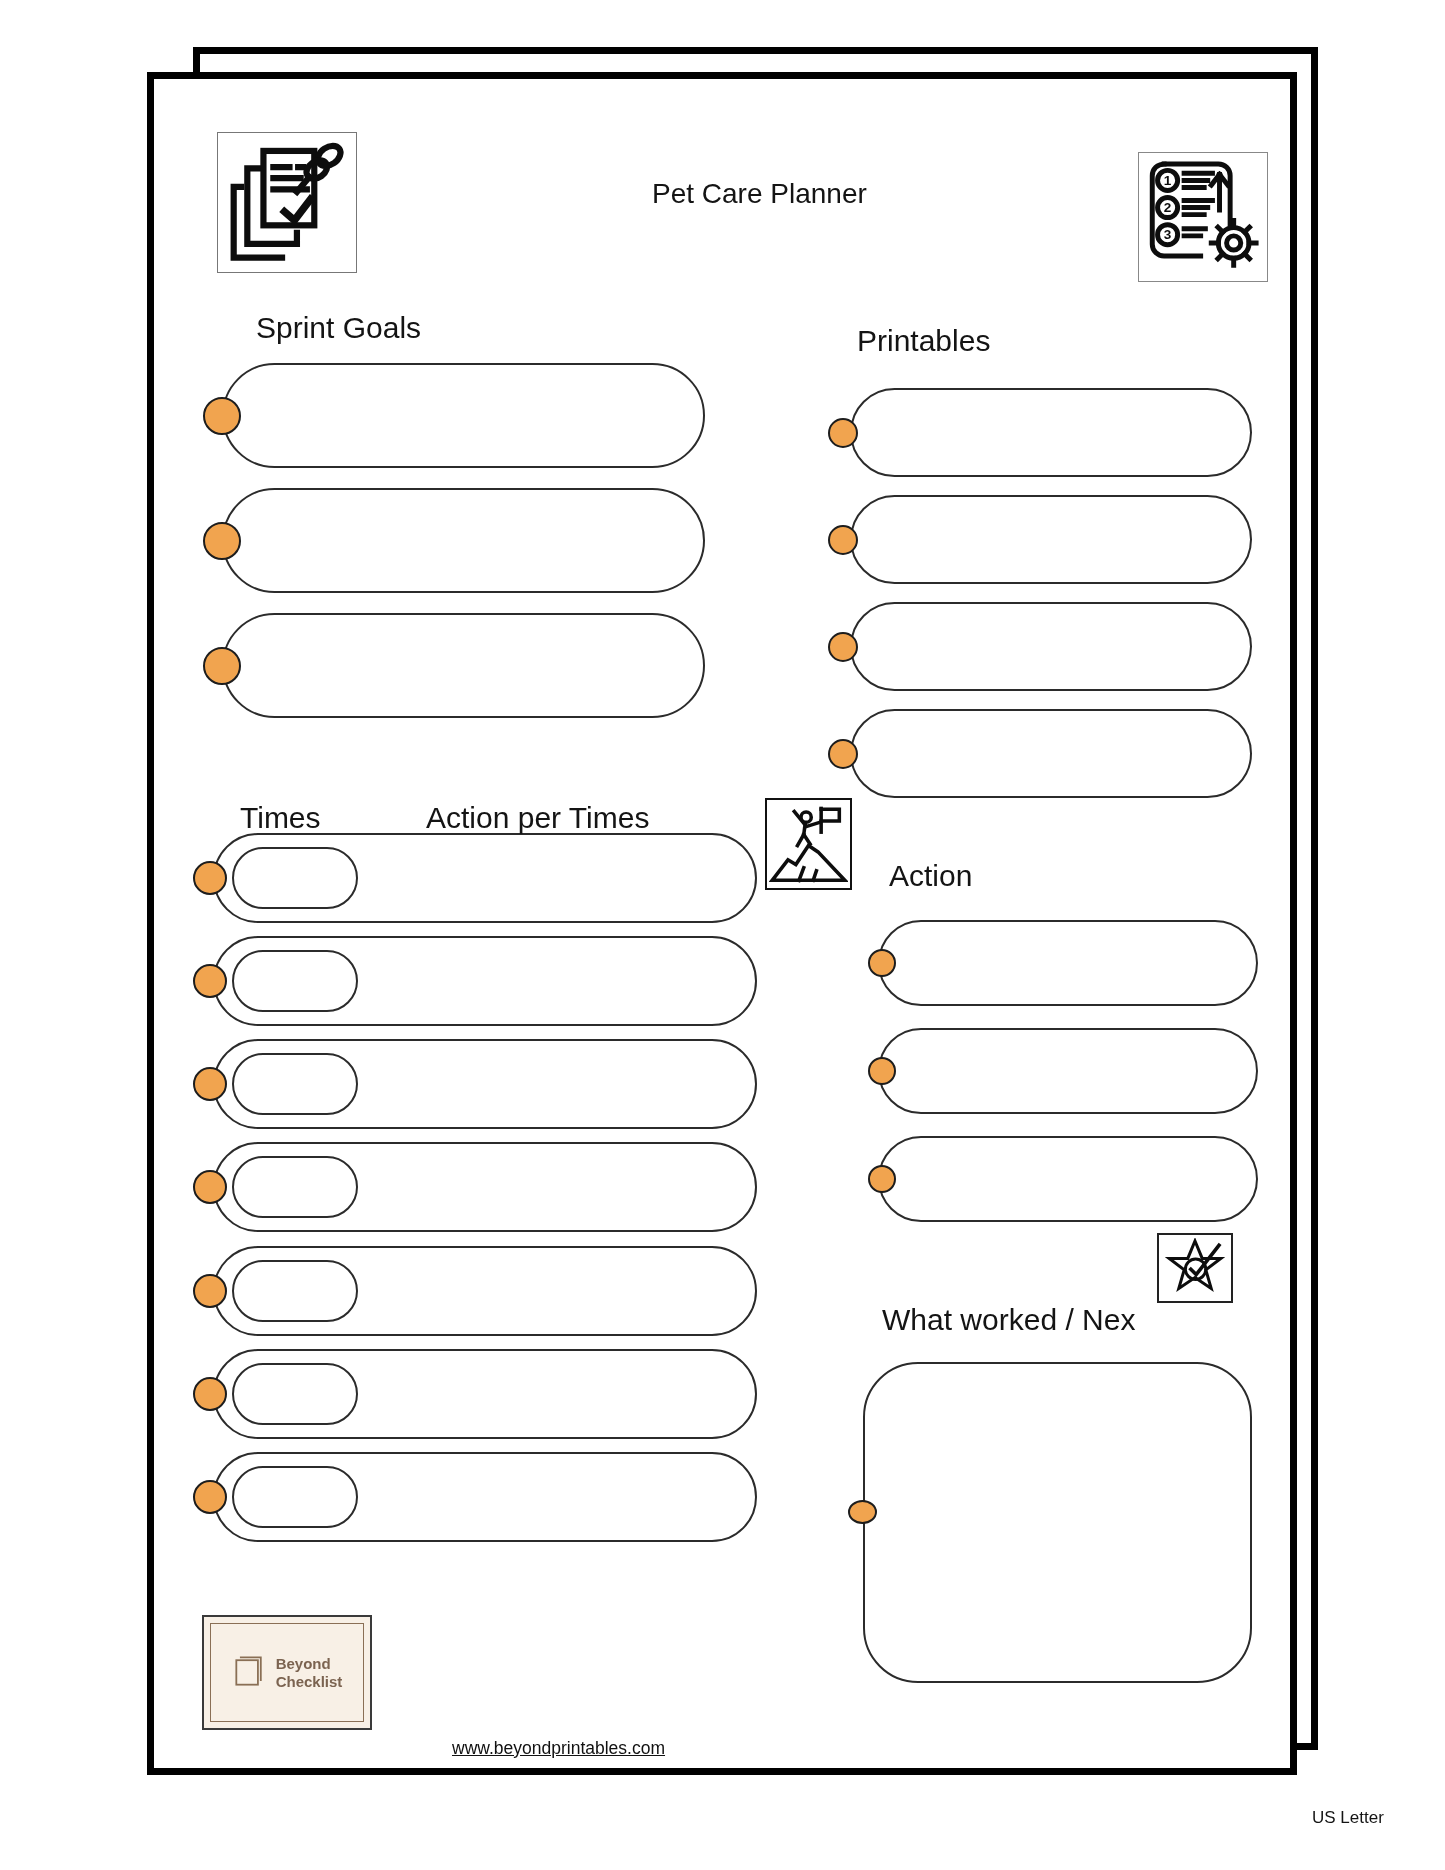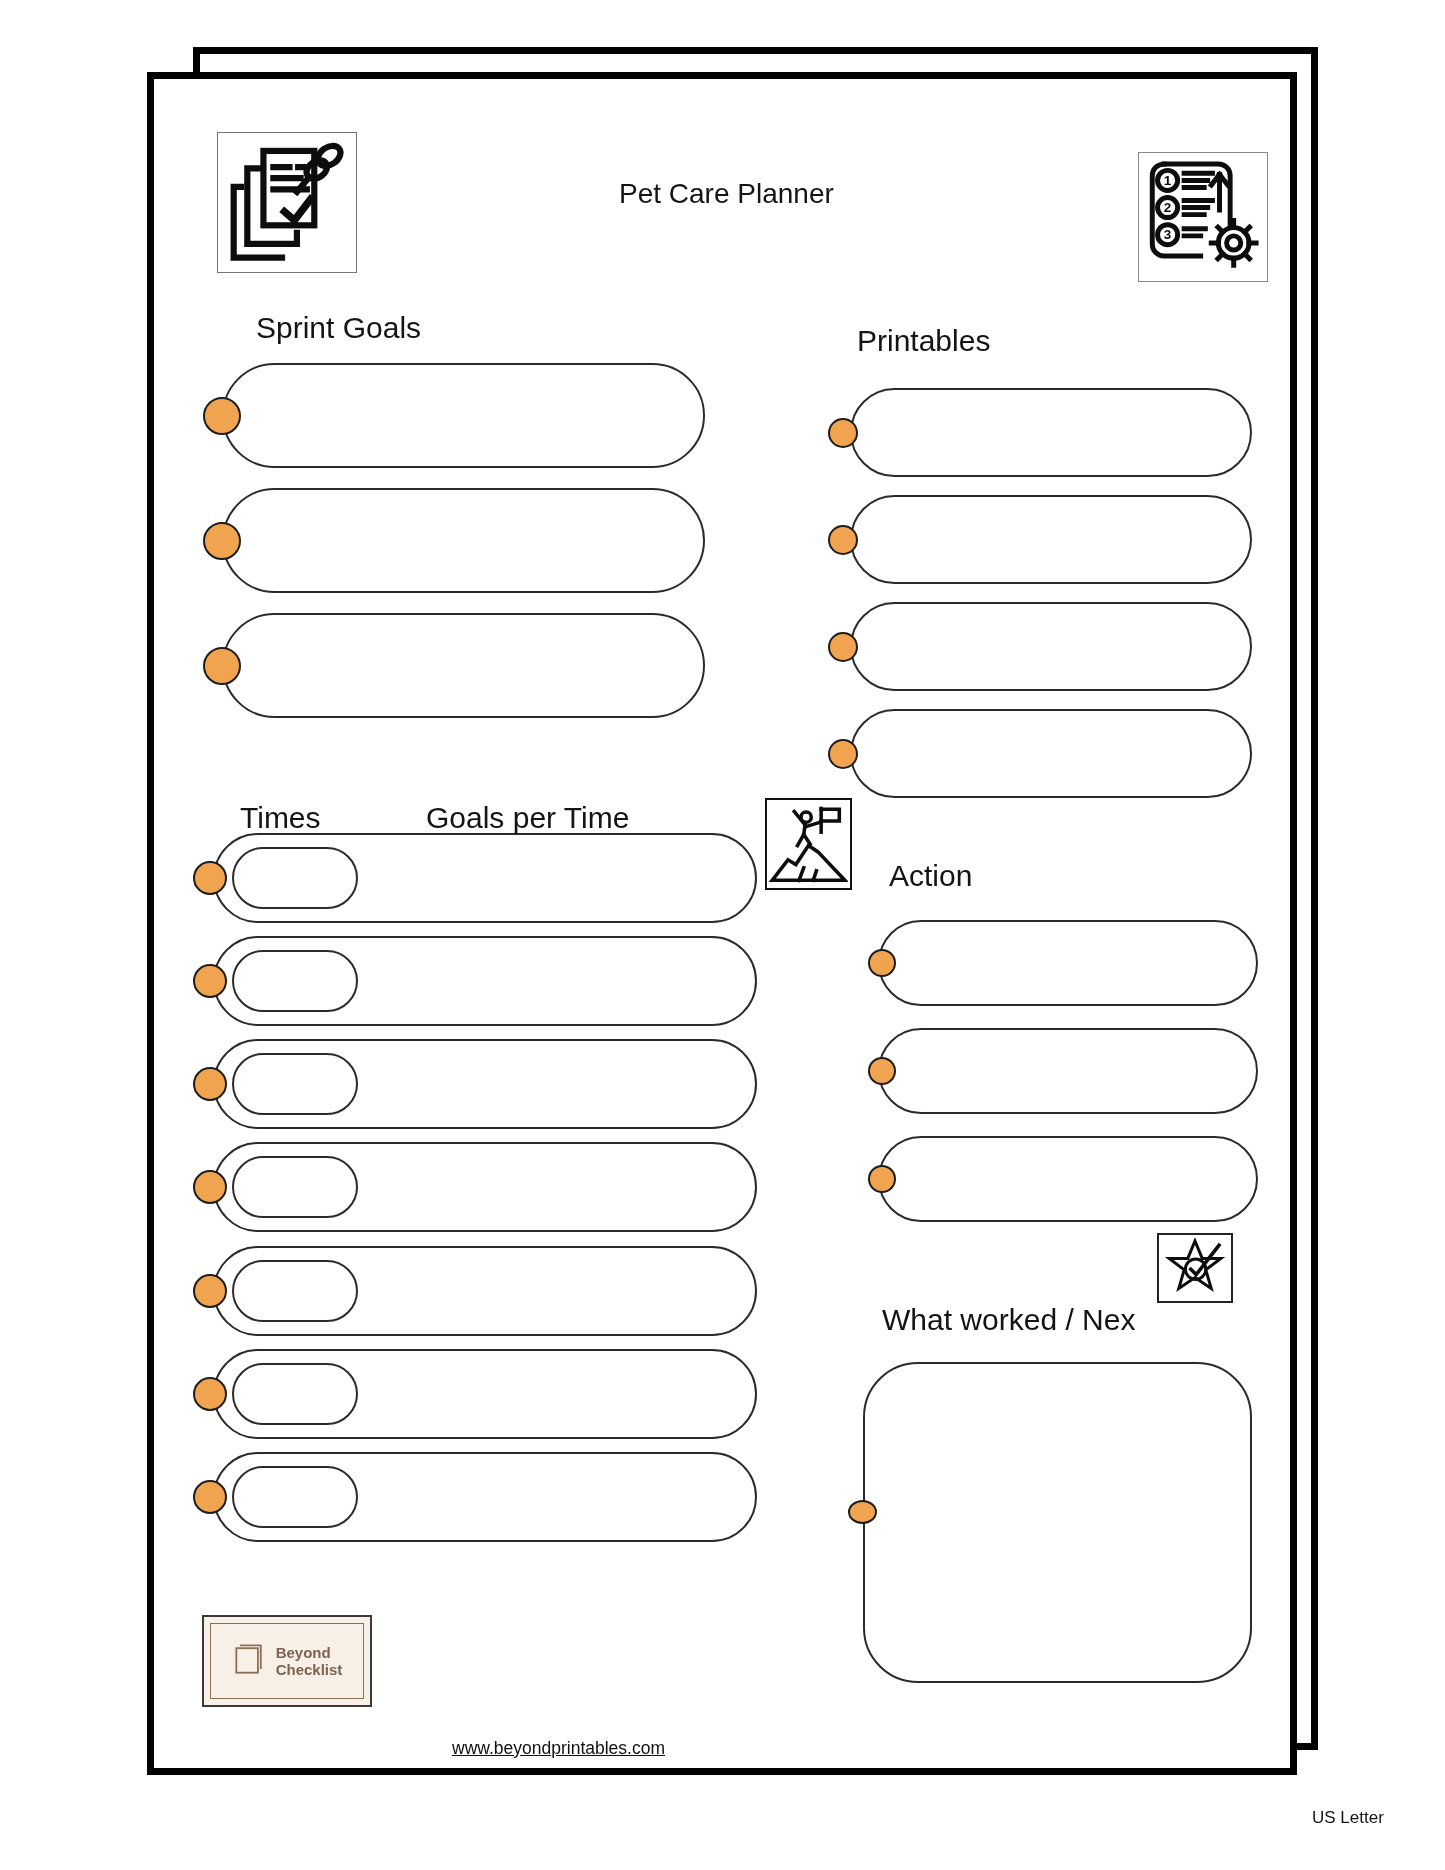--- a/index.html
+++ b/index.html
@@ -6,21 +6,21 @@
   #stage{
     position:relative;width:1445px;height:1870px;background:#ffffff;overflow:hidden;
     font-family:"Liberation Sans", sans-serif;color:#141414;
   }
   
   .sheet{position:absolute;background:#ffffff;box-sizing:border-box;border:7px solid var(--page-border,#000);}
   #back-page{left:193px;top:47px;width:1125px;height:1703px;z-index:0;}
   #front-page{left:147px;top:72px;width:1150px;height:1703px;z-index:1;}
   
   .txt{position:absolute;z-index:3;white-space:nowrap;}
-  #title{left:619px;top:178px;font-size:28px;}
+  #title{left:652px;top:178px;font-size:28px;}
   .heading{font-size:30px;}
   #sprint-heading{left:256px;top:311px;}
   #checklist-heading{left:857px;top:324px;}
   #times-heading{left:240px;top:801px;}
   #action-heading{left:426px;top:801px;}
   #reflect-heading{left:889px;top:859px;}
   #ww-heading{left:882px;top:1303px;}
   #footer-url{left:452px;top:1738px;font-size:17.5px;text-decoration:underline;color:#111;}
   #paper-label{left:1312px;top:1808px;font-size:17px;}
   
@@ -65,21 +65,21 @@
   .icon-frame{position:absolute;z-index:3;background:#fff;box-sizing:border-box;
     display:flex;align-items:center;justify-content:center;}
   #clipboard-frame{left:217px;top:132px;width:140px;height:141px;border:1.5px solid #777;}
   #listgear-frame{left:1138px;top:152px;width:130px;height:130px;border:1.5px solid #888;}
   #climber-frame{left:765px;top:798px;width:87px;height:92px;border:2px solid #111;}
   #star-frame{left:1157px;top:1233px;width:76px;height:70px;border:2.5px solid #222;}
   .icon-frame svg{display:block;}
   .ink{stroke:#0d0d0d;fill:none;stroke-linecap:square;}
   
   #logo{
-    position:absolute;left:202px;top:1615px;width:170px;height:92px;z-index:3;box-sizing:border-box;
+    position:absolute;left:202px;top:1615px;width:170px;height:115px;z-index:3;box-sizing:border-box;
     background:var(--logo-background,#F8F0E6);border:2.5px solid #3a3a3a;
   }
   #logo .inner{
     position:absolute;inset:6px;border:1.5px solid var(--logo-brown,#8A6F55);
     display:flex;align-items:center;justify-content:center;gap:8px;
   }
   #logo .brand{color:#7b6350;font-size:15px;line-height:1.15;font-weight:bold;}
 </style>
 </head>
 <body>
@@ -153,21 +153,21 @@
         <circle cx="51" cy="52" r="17"></circle>
         <path d="M43 52 L52 61 L90 12" stroke-width="6"></path>
       </g>
     </svg>
   </div>
 
   <div class="txt" id="title">Pet Care Planner</div>
   <div class="txt heading" id="sprint-heading">Sprint Goals</div>
   <div class="txt heading" id="checklist-heading">Printables</div>
   <div class="txt heading" id="times-heading">Times</div>
-  <div class="txt heading" id="action-heading">Goals per Time</div>
+  <div class="txt heading" id="action-heading">Action per Times</div>
   <div class="txt heading" id="reflect-heading">Action</div>
   <div class="txt heading" id="ww-heading">What worked / Nex</div>
 
   <div class="rows" id="sprint-rows">
   <div class="row">
     <div class="pill"></div>
     <span class="bullet"></span>
   </div>
 
   <div class="row">

